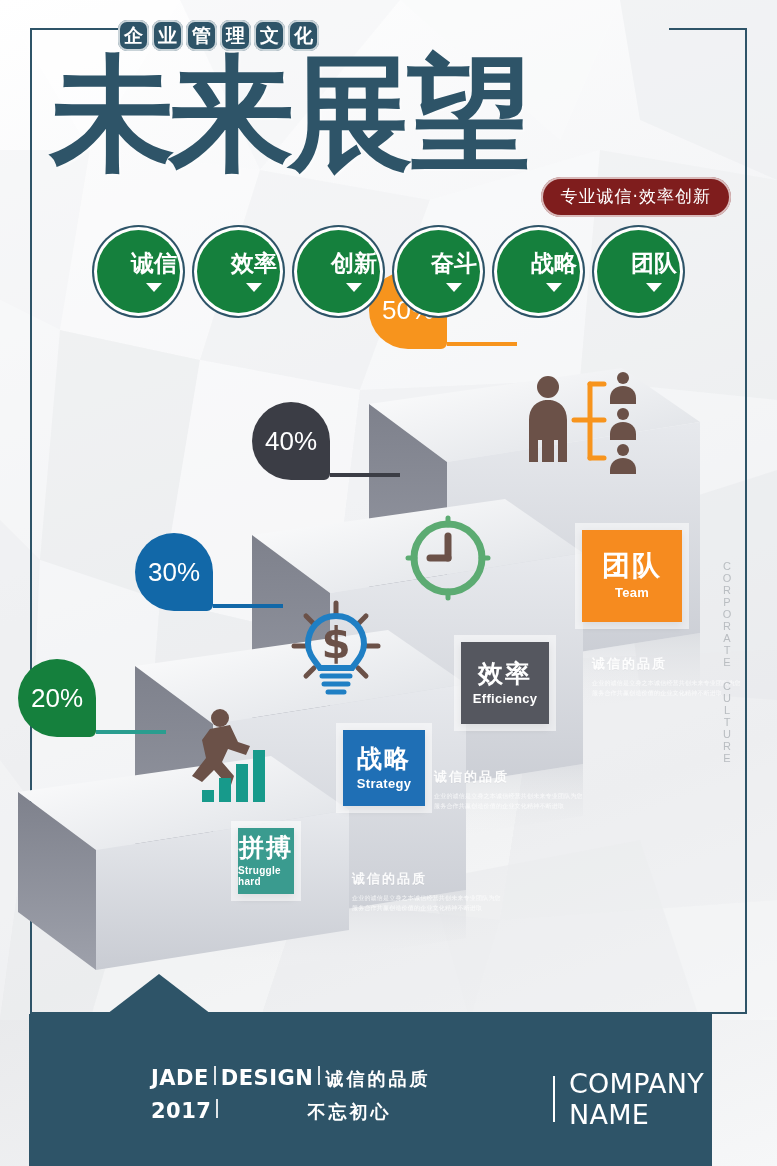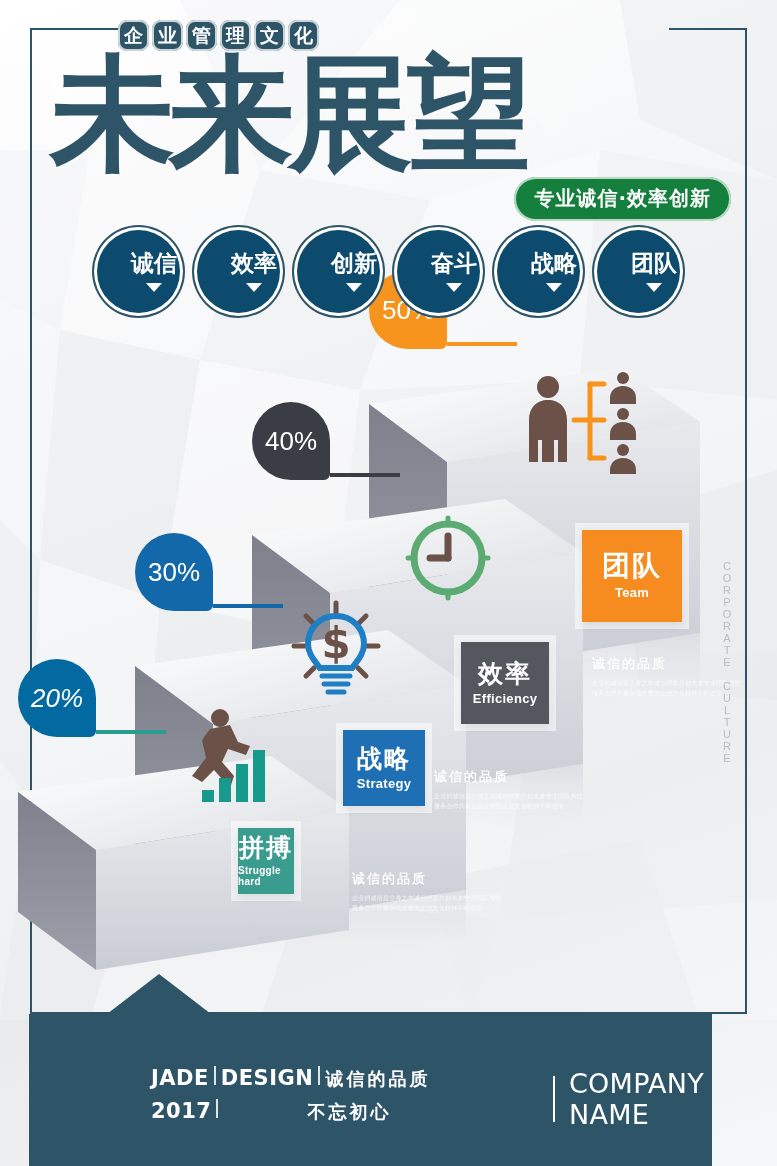--- a/index.html
+++ b/index.html
@@ -36,30 +36,30 @@
     position:absolute; left:50px; top:48px; z-index:5;
     font-family:"DejaVu Sans","Liberation Sans",sans-serif;
     font-size:125px; font-weight:700; color:#2e5468;
     letter-spacing:-6px; line-height:1.05; white-space:nowrap;
     text-shadow:2px 2px 0 rgba(255,255,255,.35);
   }
 
   
   .tagline {
     position:absolute; right:46px; top:177px; z-index:6;
-    background:#15803d; color:#fff; border-radius:22px;
-    padding:8px 20px 9px; font-size:20px; font-weight:700;
+    background:#7f1d1d; color:#fff; border-radius:22px;
+    padding:8px 20px 9px; font-size:17px; font-weight:400;
     font-family:"DejaVu Sans",sans-serif; letter-spacing:1px;
     box-shadow:inset 0 0 0 2px rgba(255,255,255,.7);
   }
 
   
   .circles { position:absolute; left:97px; top:230px; display:flex; gap:17px; z-index:6; }
   .circle {
-    width:83px; height:83px; border-radius:50%; background:#0c4a6e;
+    width:83px; height:83px; border-radius:50%; background:#15803d;
     box-shadow:0 0 0 3px #fff, 0 0 0 5px #2e5468;
     display:flex; flex-direction:column; align-items:center; justify-content:center;
     color:#fff; position:relative;padding-left:31px;
   }
   .circle-label { font-size:23px; font-weight:700; font-family:"DejaVu Sans",sans-serif; letter-spacing:0; margin-top:-4px; }
   .circle-caret { width:0;height:0;border-left:8px solid transparent;border-right:8px solid transparent;border-top:9px solid #fff; margin-top:4px; }
 
   
   .stage { position:absolute; left:0; top:330px; width:777px; height:660px; z-index:4; }
 
@@ -234,21 +234,21 @@
       </g>
 
       <g>
         <polygon points="18,462 271,426 349,480 96,520" fill="url(#topFace)"></polygon>
         <polygon points="96,520 349,480 349,600 96,640" fill="url(#frontFace)"></polygon>
         <polygon points="18,462 96,520 96,640 18,582" fill="url(#sideFace)"></polygon>
       </g>
     </svg>
 
     <div class="pin-stem" style="left:96px; top:400px; width:70px; background:#2a9d8f;"></div>
-    <div class="pin" style="left:18px; top:329px; background:#0369a1;font-style:italic;">
+    <div class="pin" style="left:18px; top:329px; background:#15803d;">
       <span>20%</span>
     </div>
 
     <div class="pin-stem" style="left:213px; top:274px; width:70px; background:#1268a8;"></div>
     <div class="pin" style="left:135px; top:203px; background:#1268a8;align-items:center;">
       <span>30%</span>
     </div>
 
     <div class="pin-stem" style="left:330px; top:143px; width:70px; background:#3b3d45;"></div>
     <div class="pin" style="left:252px; top:72px; background:#3b3d45;">

